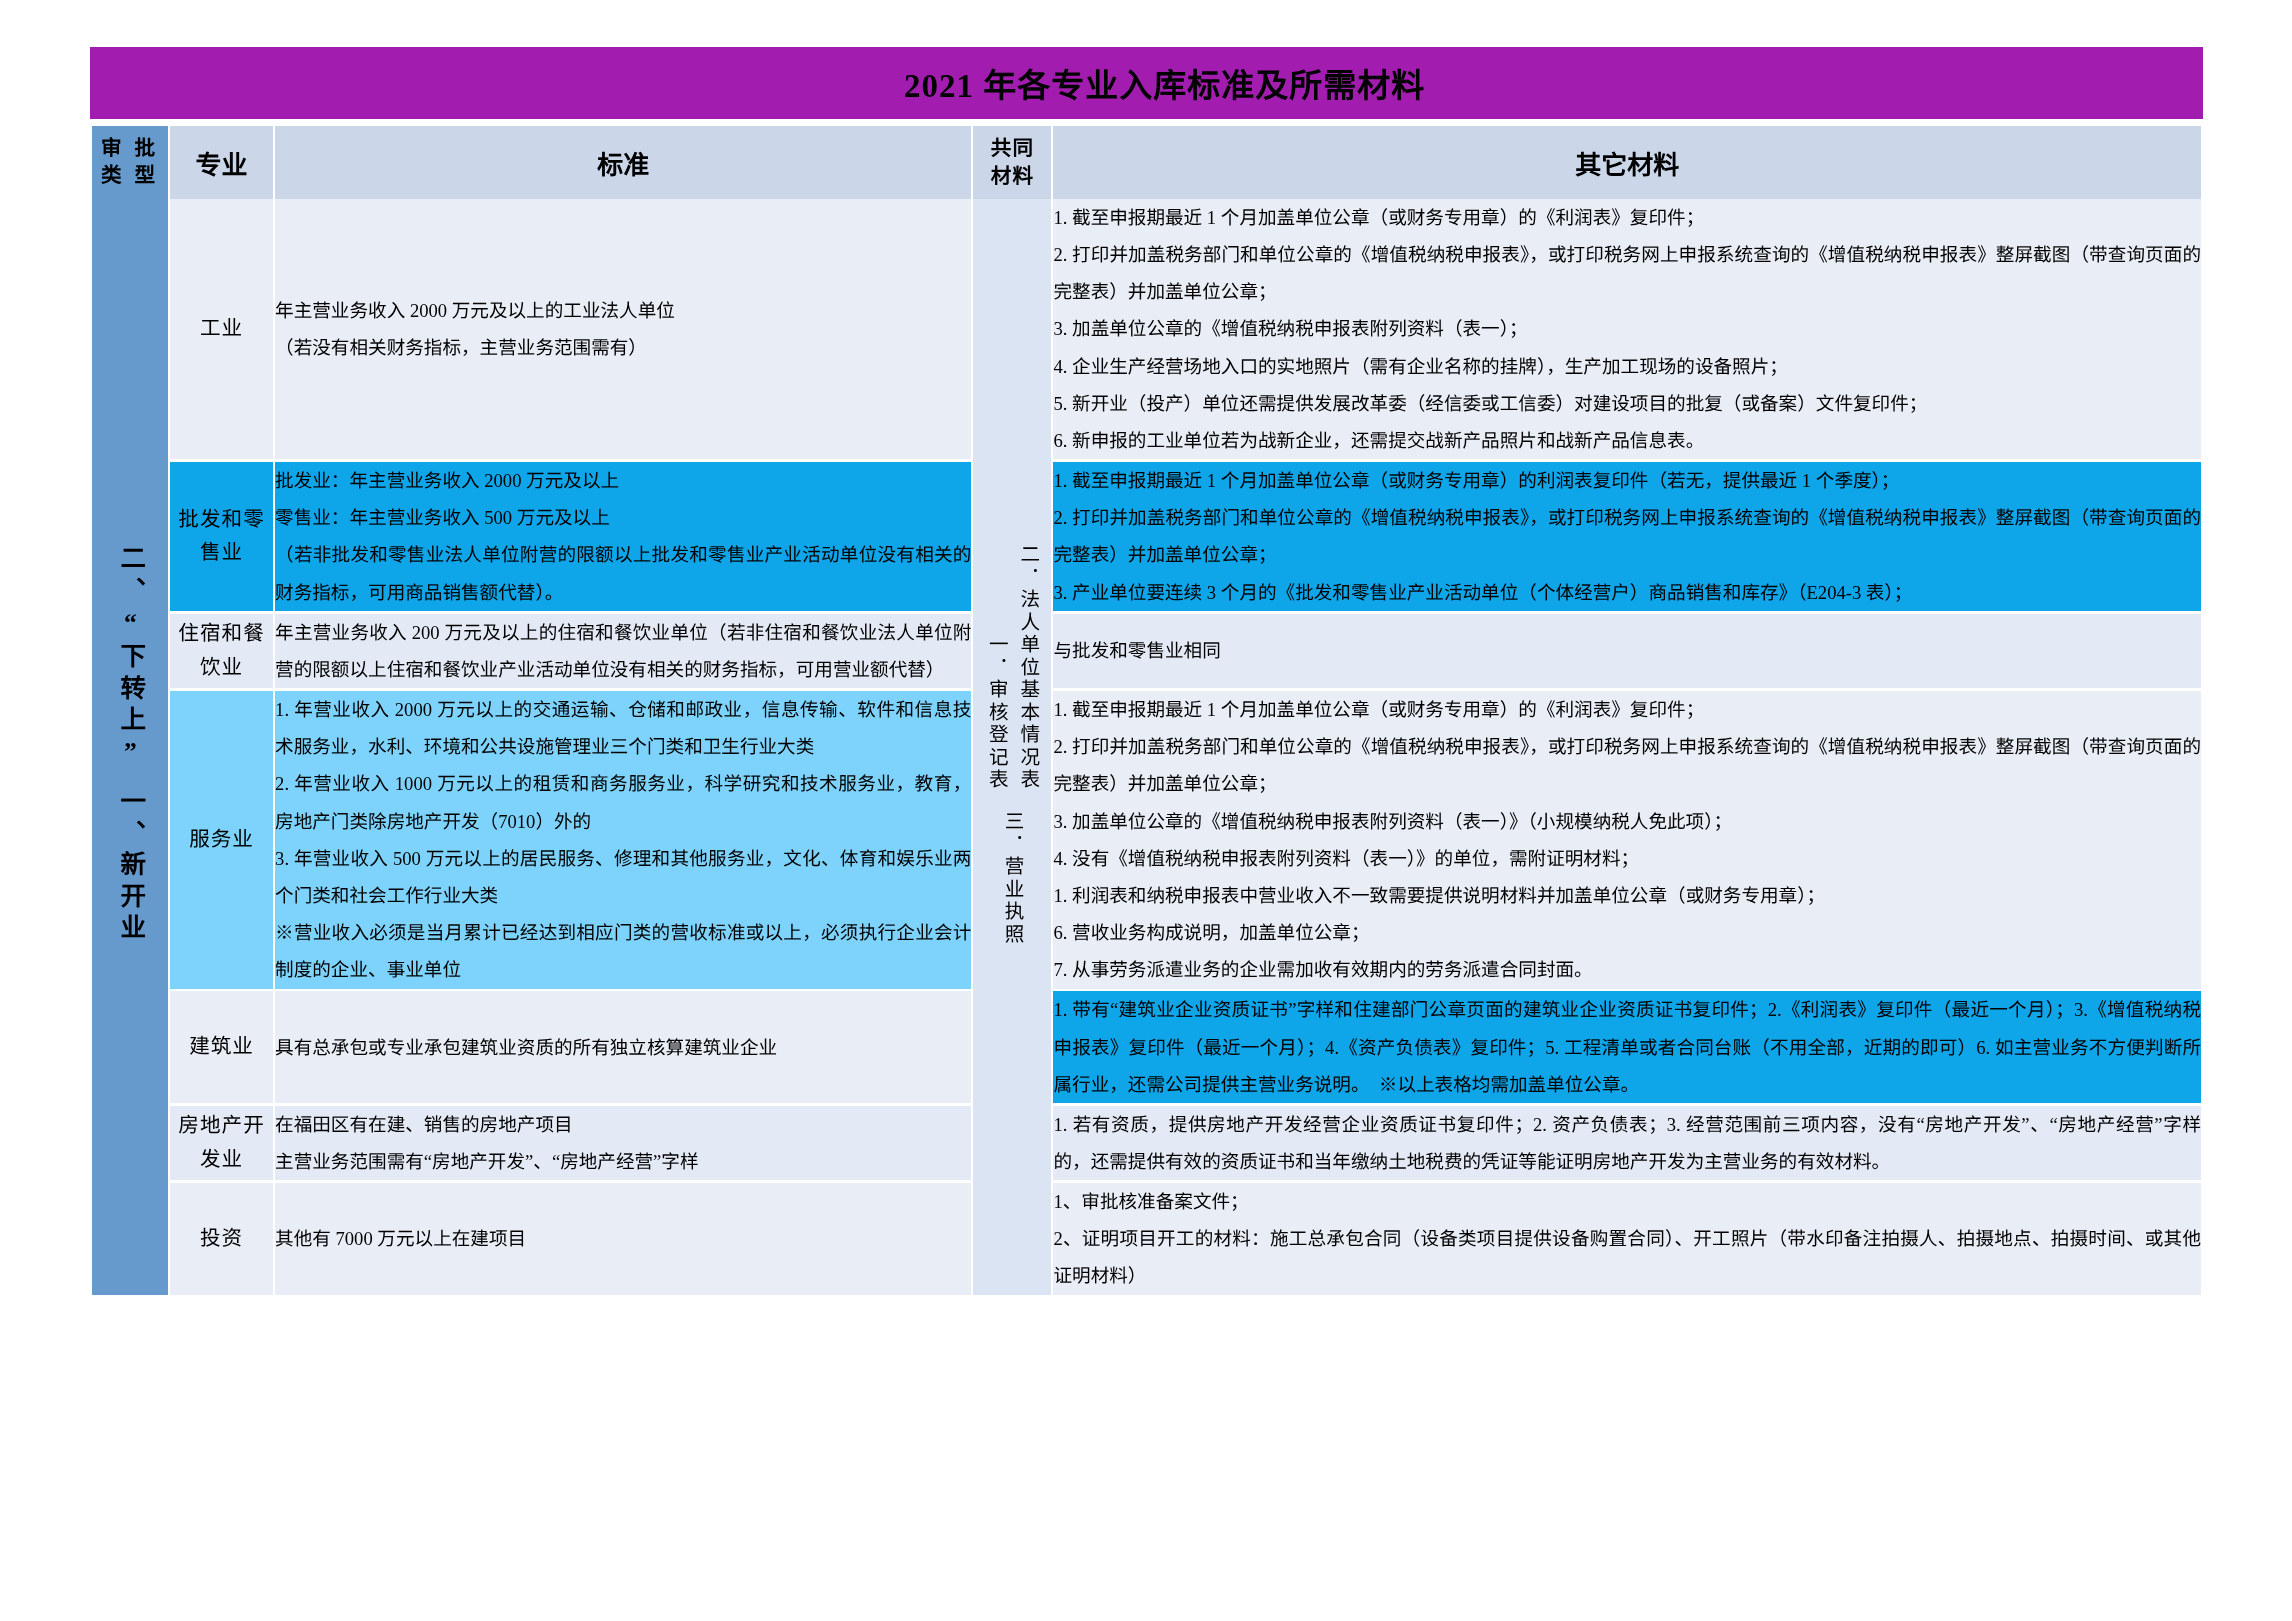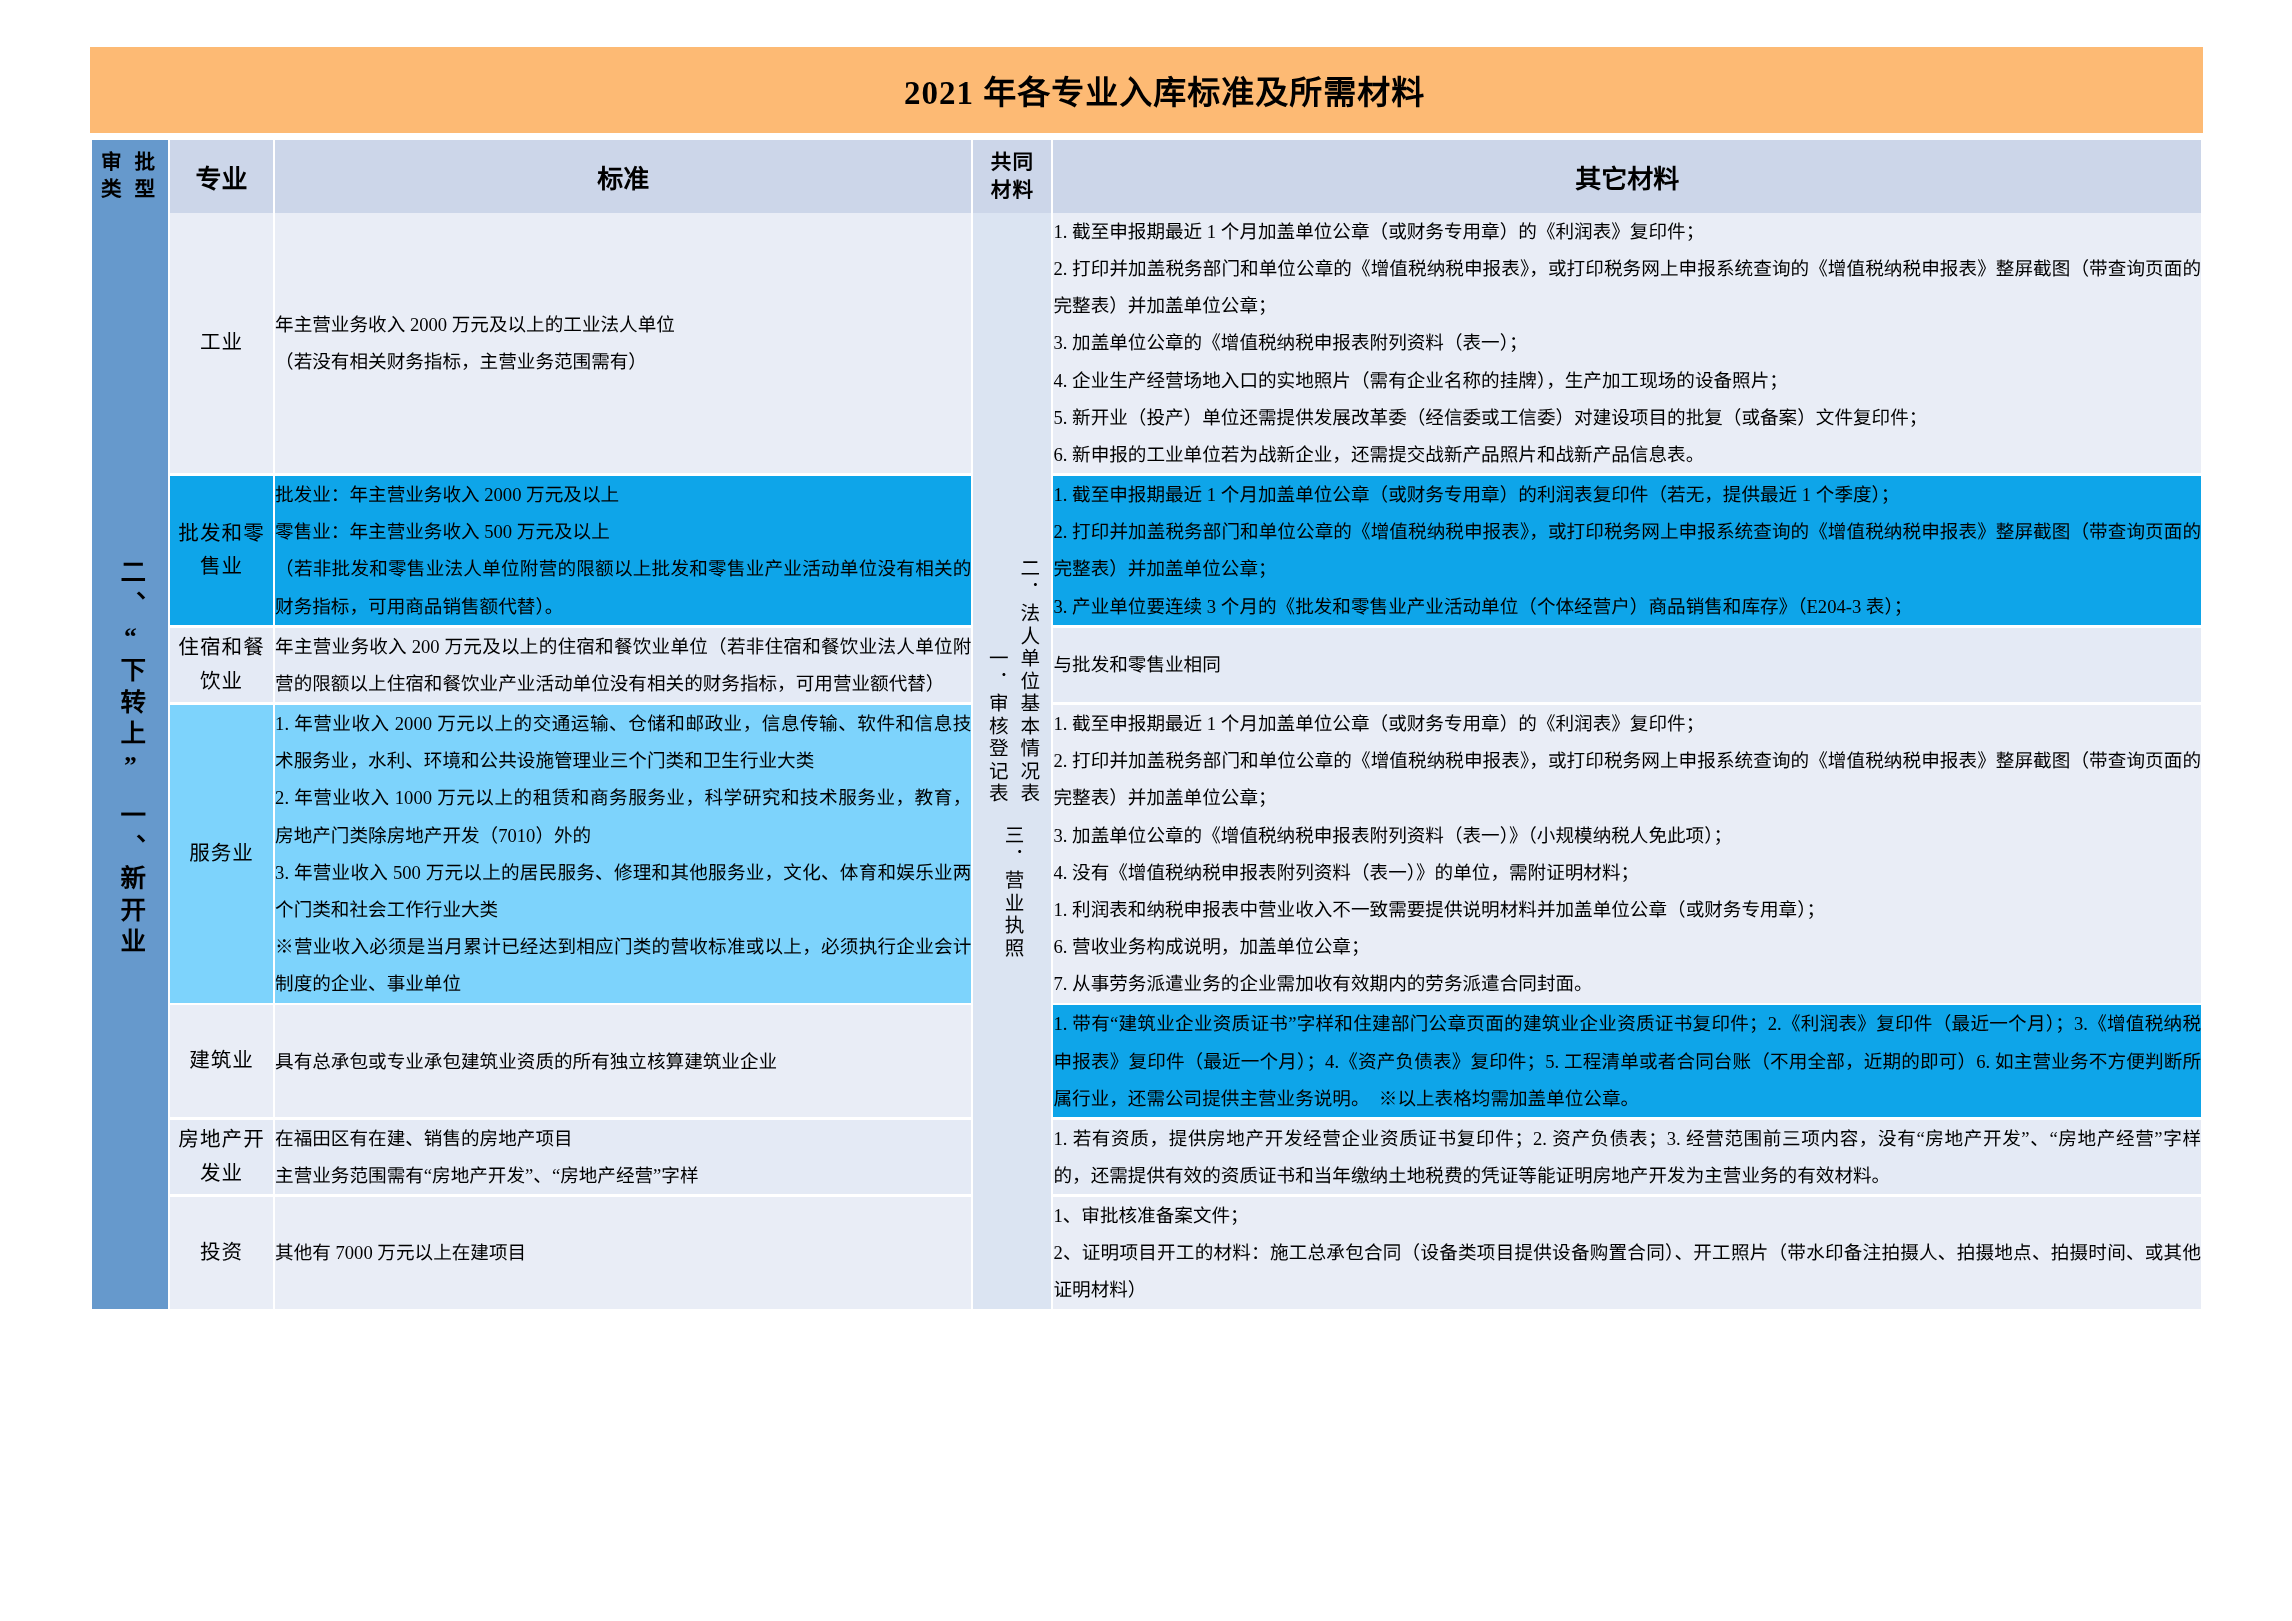--- a/index.html
+++ b/index.html
@@ -18,22 +18,22 @@
   .page {
     position: relative;
     width: 2293px;
     height: 1621px;
     box-sizing: border-box;
     padding: 47px 90px 0 90px;
   }
 
   
   .title-bar {
-    height: 86px;
-    background: #fdba74;
+    height: 72px;
+    background: #a21caf;
     display: flex;
     align-items: center;
     justify-content: center;
     margin-bottom: 6.9px;
     padding-left: 36px;
   }
   .title-text {
     font-size: 33px;
     font-weight: bold;
     letter-spacing: 1px;

